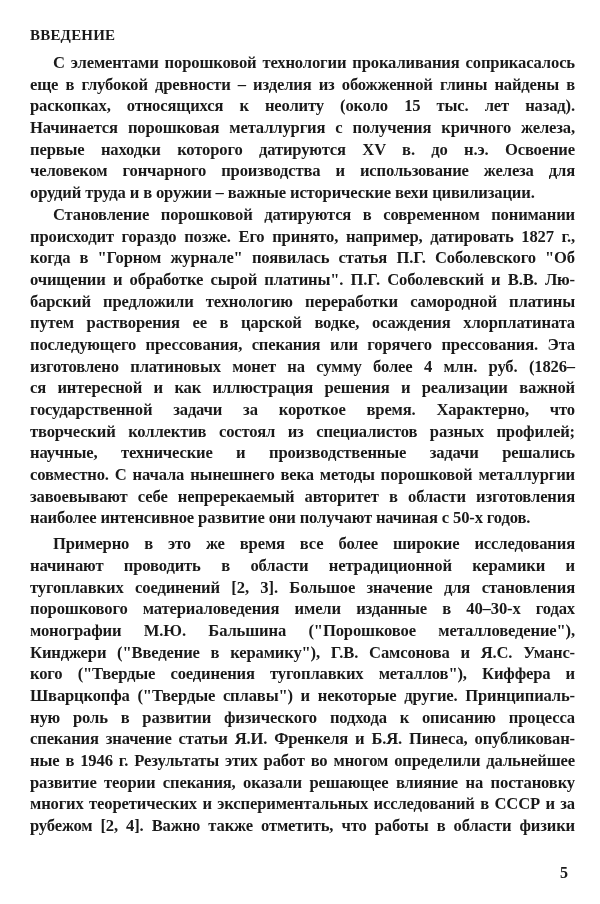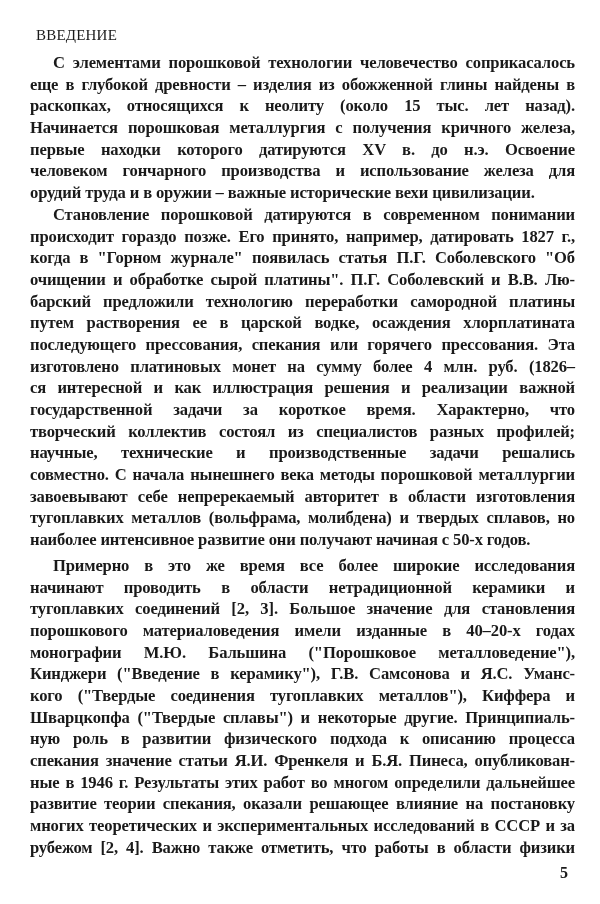--- a/index.html
+++ b/index.html
@@ -3,43 +3,43 @@
 <meta charset="utf-8">
 <style>
   html, body { margin: 0; padding: 0; background: #ffffff; }
   body {
     width: 600px; height: 904px; position: relative; overflow: hidden;
     font-family: "Liberation Serif", "DejaVu Serif", serif;
     color: #1a1a1a;
   }
   .page { position: absolute; left: 30px; top: 24px; width: 545px; }
   .title {
-    font-weight: normal; font-size: 15px; letter-spacing: 0.2px;
-    height: 22px; line-height: 22px; margin-bottom: 6px; margin-left: 6px;
+    font-weight: bold; font-size: 15px; letter-spacing: 0.2px;
+    height: 22px; line-height: 22px; margin-bottom: 6px;
   }
   .line {
     font-size: 16.6px; line-height: 21.7px; height: 21.7px;
     white-space: nowrap; text-align: justify; text-align-last: justify;
     font-weight: bold; letter-spacing: -0.15px;
   }
   .line.indent { padding-left: 23px; }
   .line.last { text-align-last: left; }
   .page-num {
     position: absolute; left: 560px; top: 864px;
     font-size: 16px; font-weight: bold;
   }
 </style>
 </head>
 <body>
 
 <div class="page">
   <div class="title">ВВЕДЕНИЕ</div>
 
   <div>
-    <div class="line indent">С элементами порошковой технологии человечество соприкасалось</div>
+    <div class="line indent">С элементами порошковой технологии прокаливания соприкасалось</div>
     <div class="line">еще в глубокой древности – изделия из обожженной глины найдены в</div>
     <div class="line">раскопках, относящихся к неолиту (около 15 тыс. лет назад).</div>
     <div class="line">Начинается порошковая металлургия с получения кричного железа,</div>
     <div class="line">первые находки которого датируются XV в. до н.э. Освоение</div>
     <div class="line">человеком гончарного производства и использование железа для</div>
     <div class="line last">орудий труда и в оружии – важные исторические вехи цивилизации.</div>
   </div>
 
   <div>
     <div class="line indent">Становление порошковой датируются в современном понимании</div>
@@ -49,29 +49,28 @@
     <div class="line">барский предложили технологию переработки самородной платины</div>
     <div class="line">путем растворения ее в царской водке, осаждения хлорплатината</div>
     <div class="line">последующего прессования, спекания или горячего прессования. Эта</div>
     <div class="line">изготовлено платиновых монет на сумму более 4 млн. руб. (1826–</div>
     <div class="line">ся интересной и как иллюстрация решения и реализации важной</div>
     <div class="line">государственной задачи за короткое время. Характерно, что</div>
     <div class="line">творческий коллектив состоял из специалистов разных профилей;</div>
     <div class="line">научные, технические и производственные задачи решались</div>
     <div class="line">совместно. С начала нынешнего века методы порошковой металлургии</div>
     <div class="line">завоевывают себе непререкаемый авторитет в области изготовления</div>
-    <div class="line">тугоплавких металлов (вольфрама, молибдена) и твердых сплавов, но</div>
     <div class="line last">наиболее интенсивное развитие они получают начиная с 50-х годов.</div>
   </div>
 
   <div style="margin-top:4px;">
     <div class="line indent">Примерно в это же время все более широкие исследования</div>
     <div class="line">начинают проводить в области нетрадиционной керамики и</div>
     <div class="line">тугоплавких соединений [2, 3]. Большое значение для становления</div>
-    <div class="line">порошкового материаловедения имели изданные в 40–20-х годах</div>
+    <div class="line">порошкового материаловедения имели изданные в 40–30-х годах</div>
     <div class="line">монографии М.Ю. Бальшина ("Порошковое металловедение"),</div>
     <div class="line">Кинджери ("Введение в керамику"), Г.В. Самсонова и Я.С. Уманс-</div>
     <div class="line">кого ("Твердые соединения тугоплавких металлов"), Киффера и</div>
     <div class="line">Шварцкопфа ("Твердые сплавы") и некоторые другие. Принципиаль-</div>
     <div class="line">ную роль в развитии физического подхода к описанию процесса</div>
     <div class="line">спекания значение статьи Я.И. Френкеля и Б.Я. Пинеса, опубликован-</div>
     <div class="line">ные в 1946 г. Результаты этих работ во многом определили дальнейшее</div>
     <div class="line">развитие теории спекания, оказали решающее влияние на постановку</div>
     <div class="line">многих теоретических и экспериментальных исследований в СССР и за</div>
     <div class="line">рубежом [2, 4]. Важно также отметить, что работы в области физики</div>

